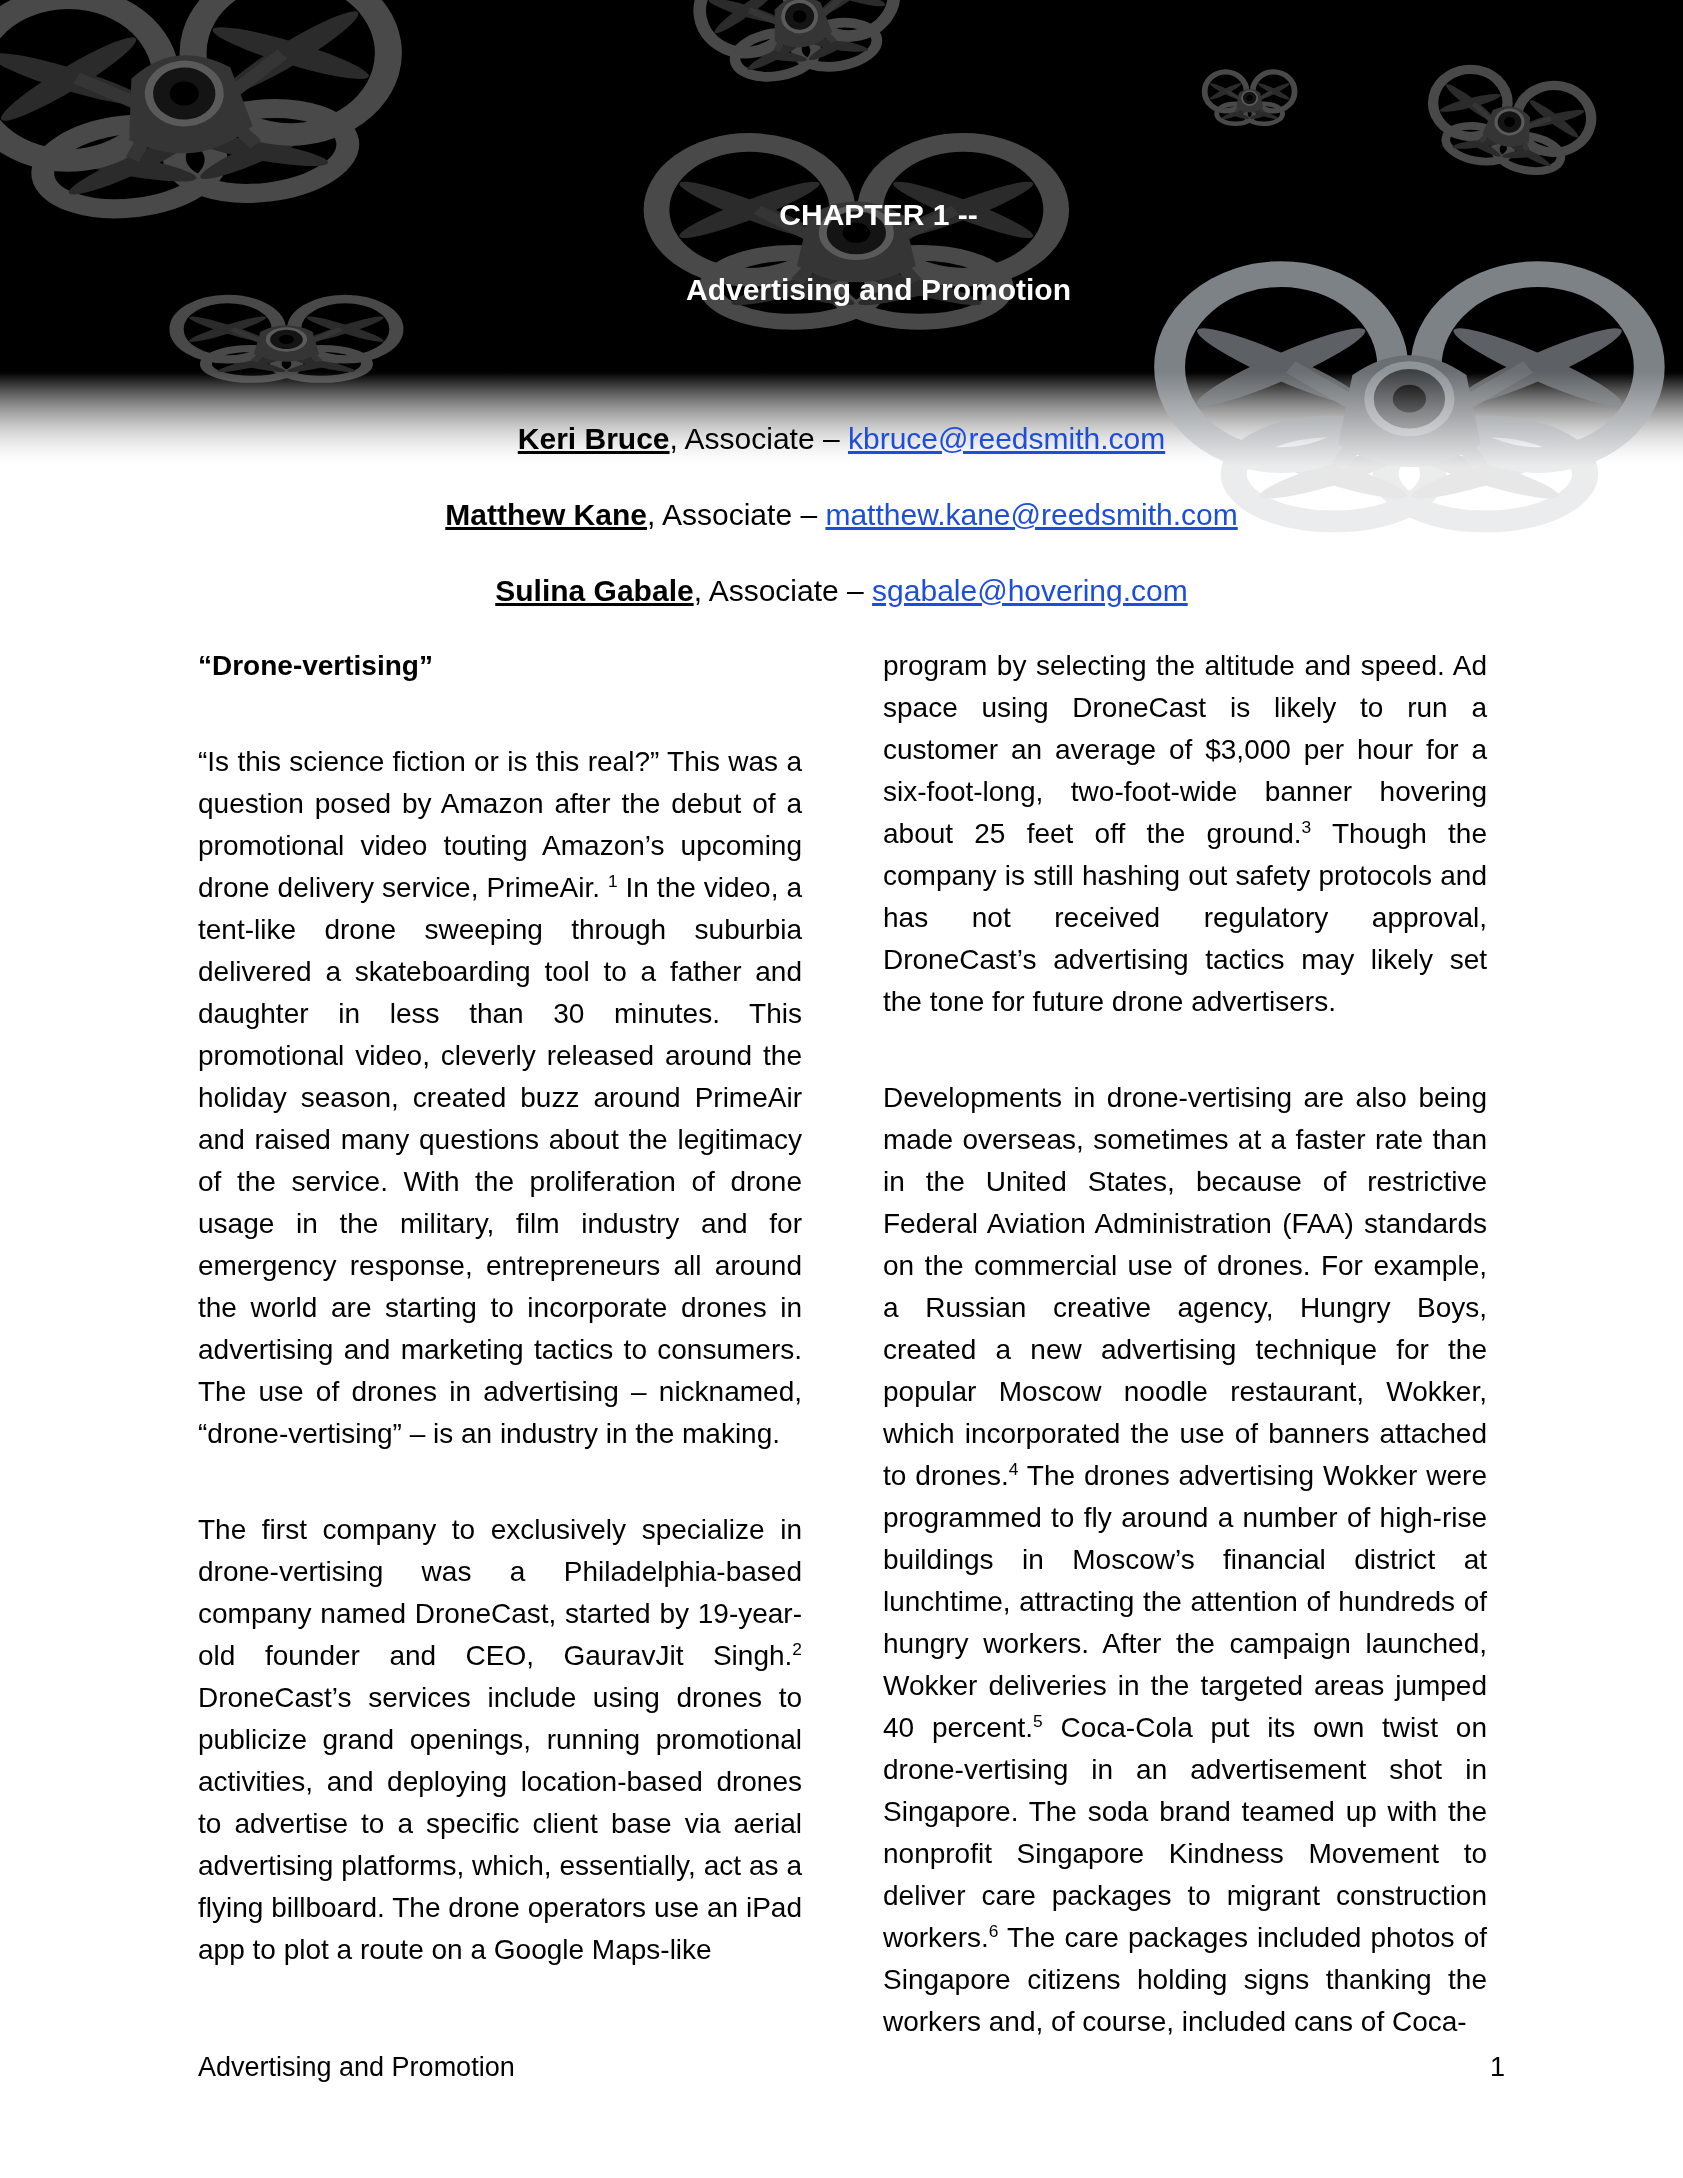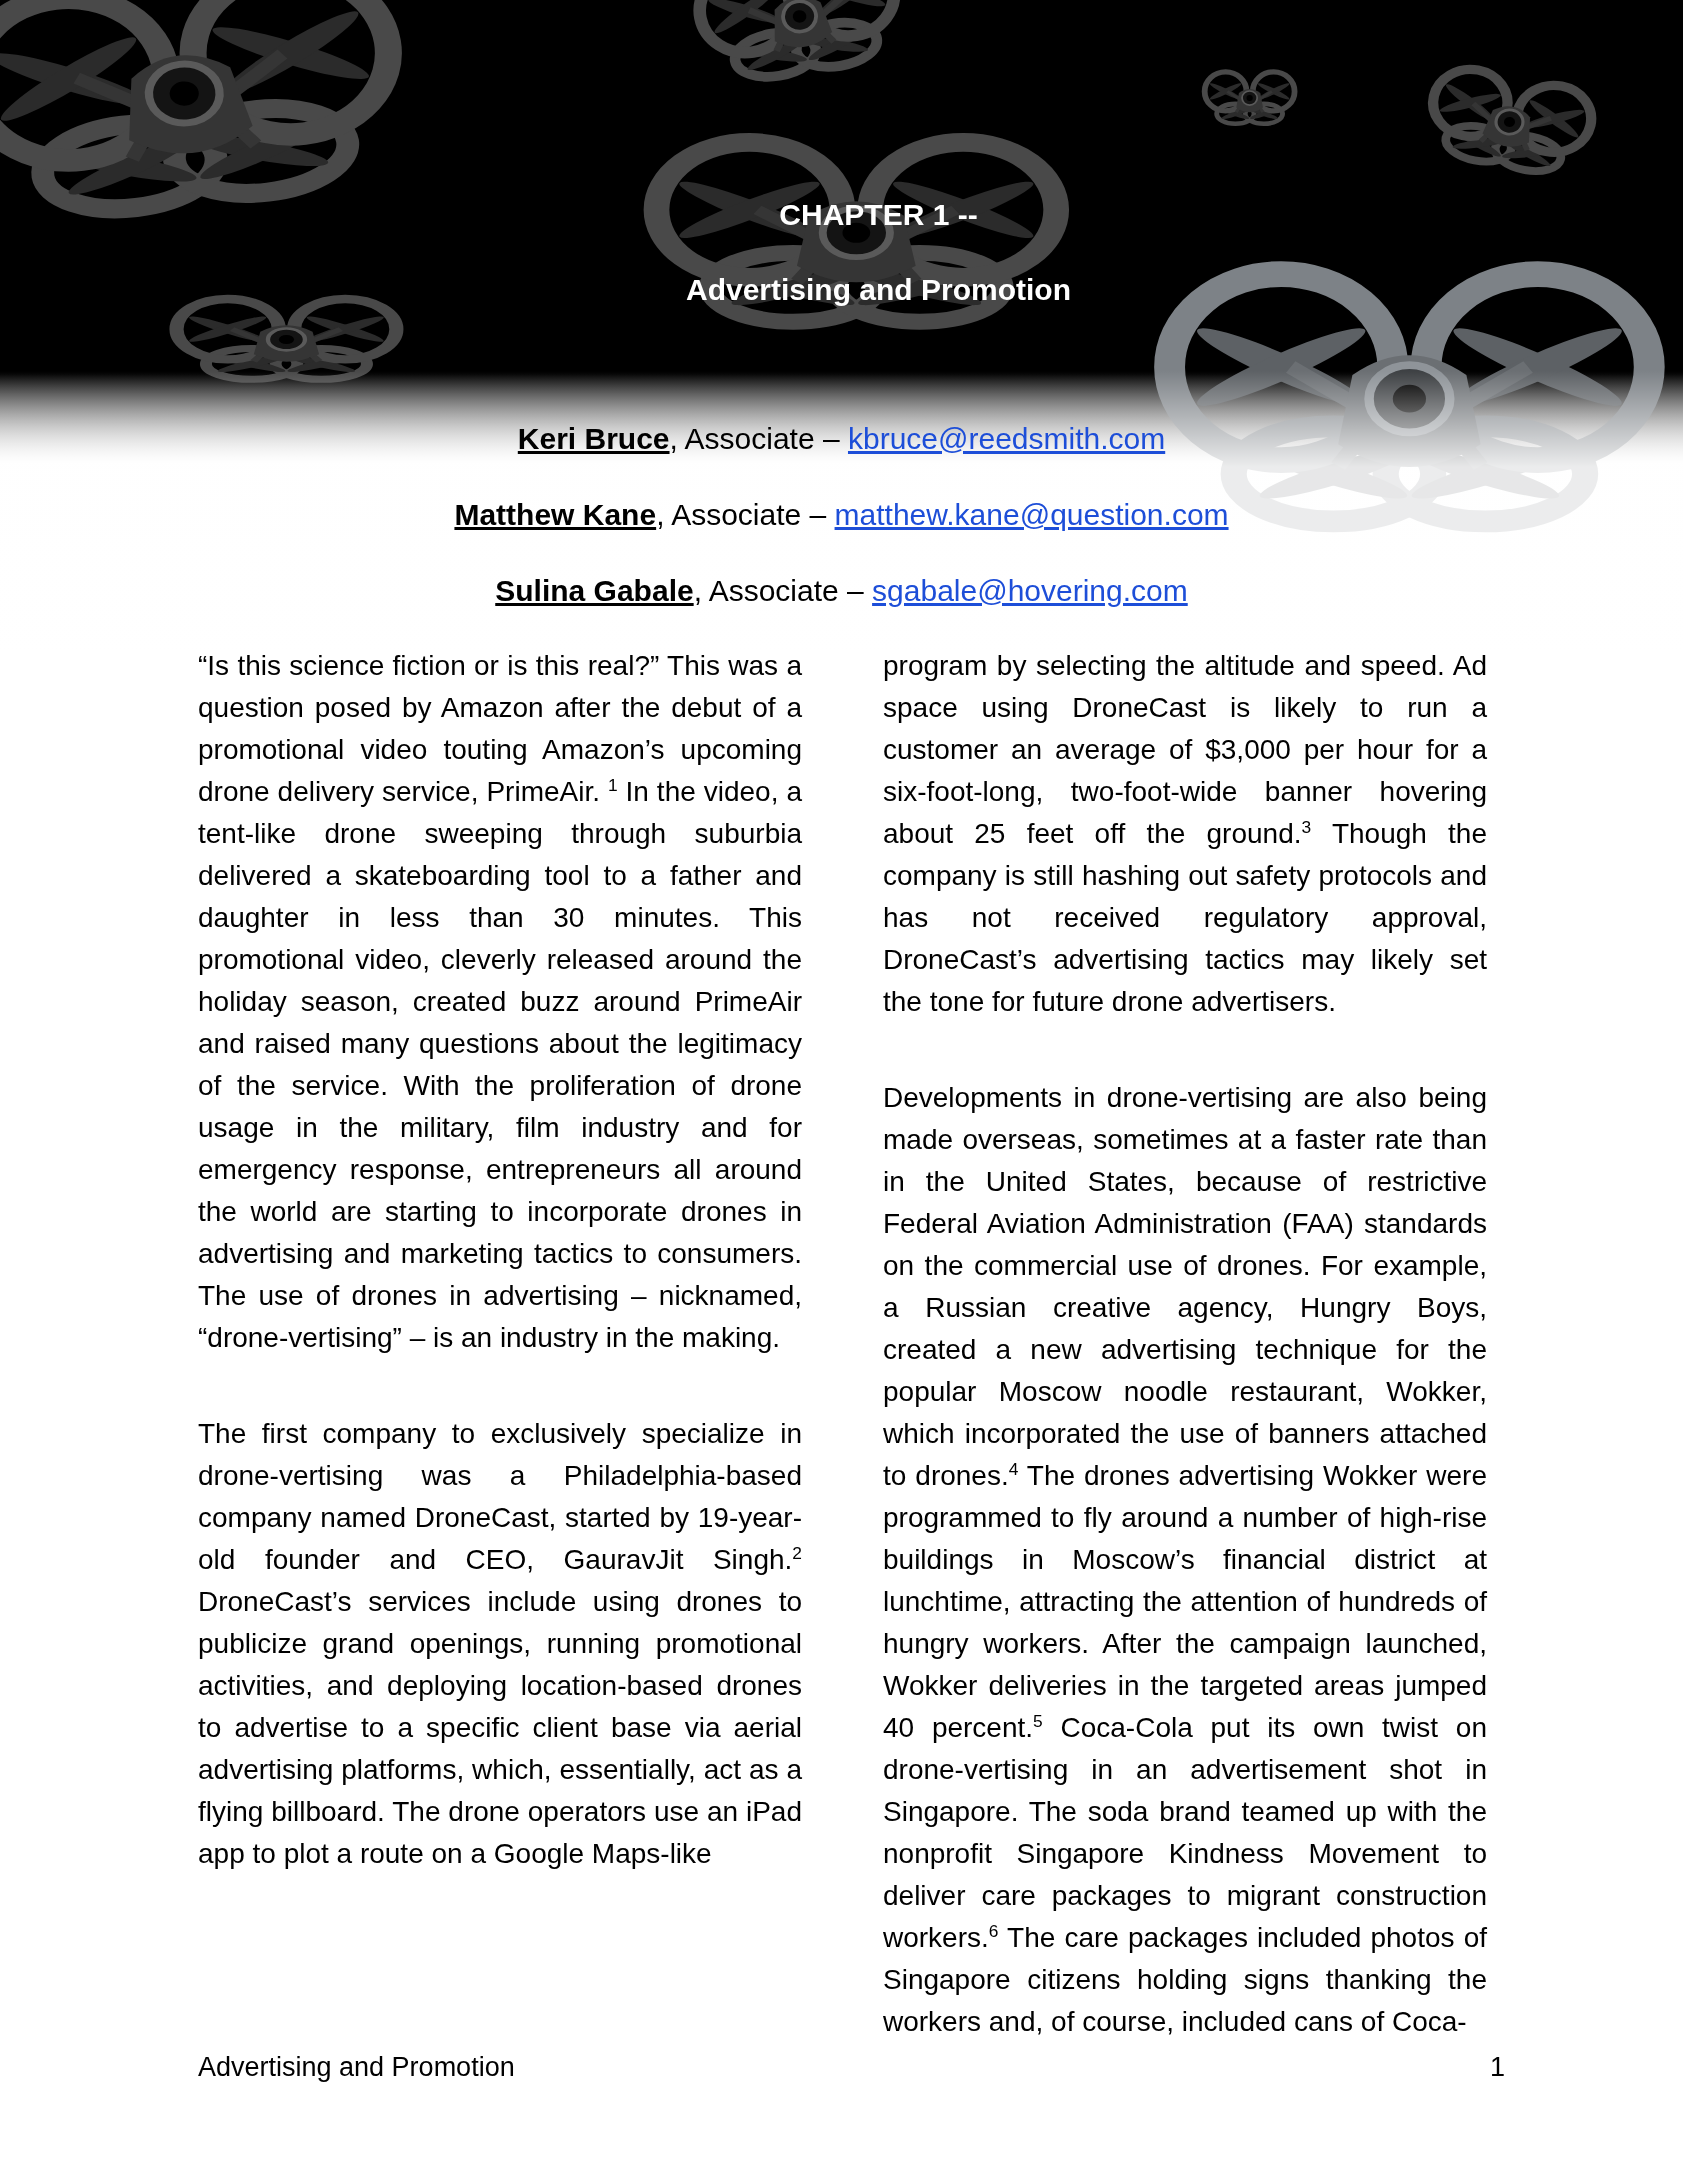--- a/index.html
+++ b/index.html
@@ -87,28 +87,29 @@
 
   <div class="wash"></div>
 
   <div class="hline" style="top:198px">CHAPTER 1 --</div>
   <div class="hline" style="top:273px">Advertising and Promotion</div>
 
   <div class="author-line" style="top:422px">
     <span class="author-name">Keri Bruce</span><span>, Associate – </span><span class="author-email">kbruce@reedsmith.com</span>
   </div>
   <div class="author-line" style="top:498px">
-    <span class="author-name">Matthew Kane</span><span>, Associate – </span><span class="author-email">matthew.kane@question.com</span>
+    <span class="author-name">Matthew Kane</span><span>, Associate – </span><span class="author-email">matthew.kane@reedsmith.com</span>
   </div>
   <div class="author-line" style="top:574px">
     <span class="author-name">Sulina Gabale</span><span>, Associate – </span><span class="author-email">sgabale@hovering.com</span>
   </div>
 
   <div class="columns">
     <div class="col" id="left-col">
+        <h3>“Drone-vertising”</h3>
         <p><span>“Is this science fiction or is this real?” This was a question posed by Amazon after the debut of a promotional video touting Amazon’s upcoming drone delivery service, PrimeAir. </span><sup>1</sup><span> In the video, a tent-like drone sweeping through suburbia delivered a skateboarding tool to a father and daughter in less than 30 minutes. This promotional video, cleverly released around the holiday season, created buzz around PrimeAir and raised many questions about the legitimacy of the service. With the proliferation of drone usage in the military, film industry and for emergency response, entrepreneurs all around the world are starting to incorporate drones in advertising and marketing tactics to consumers. The use of drones in advertising – nicknamed, “drone-vertising” – is an industry in the making.</span></p>
         <p><span>The first company to exclusively specialize in drone-vertising was a Philadelphia-based company named DroneCast, started by 19-year-old founder and CEO, GauravJit Singh.</span><sup>2</sup><span> DroneCast’s services include using drones to publicize grand openings, running promotional activities, and deploying location-based drones to advertise to a specific client base via aerial advertising platforms, which, essentially, act as a flying billboard. The drone operators use an iPad app to plot a route on a Google Maps-like</span></p>
       </div>
     <div class="col" id="right-col">
         <p><span>program by selecting the altitude and speed. Ad space using DroneCast is likely to run a customer an average of $3,000 per hour for a six-foot-long, two-foot-wide banner hovering about 25 feet off the ground.</span><sup>3</sup><span> Though the company is still hashing out safety protocols and has not received regulatory approval, DroneCast’s advertising tactics may likely set the tone for future drone advertisers.</span></p>
         <p><span>Developments in drone-vertising are also being made overseas, sometimes at a faster rate than in the United States, because of restrictive Federal Aviation Administration (FAA) standards on the commercial use of drones. For example, a Russian creative agency, Hungry Boys, created a new advertising technique for the popular Moscow noodle restaurant, Wokker, which incorporated the use of banners attached to drones.</span><sup>4</sup><span> The drones advertising Wokker were programmed to fly around a number of high-rise buildings in Moscow’s financial district at lunchtime, attracting the attention of hundreds of hungry workers. After the campaign launched, Wokker deliveries in the targeted areas jumped 40 percent.</span><sup>5</sup><span>  Coca-Cola put its own twist on drone-vertising in an advertisement shot in Singapore. The soda brand teamed up with the nonprofit Singapore Kindness Movement to deliver care packages to migrant construction workers.</span><sup>6</sup><span> The care packages included photos of Singapore citizens holding signs thanking the workers and, of course, included cans of Coca-</span></p>
       </div>
   </div>
 
   <div class="footer">

